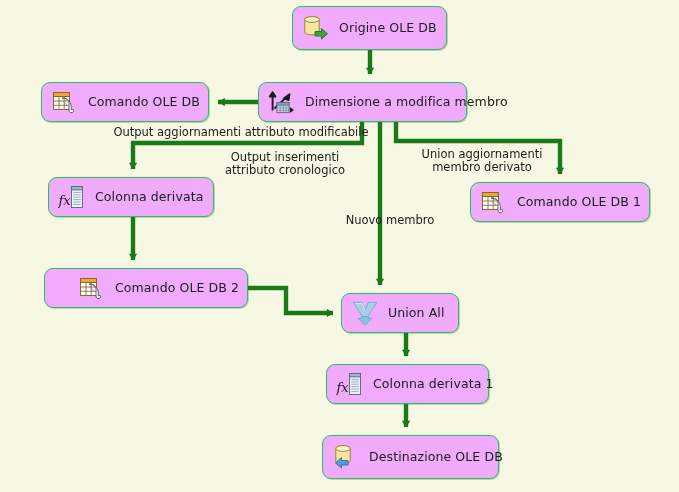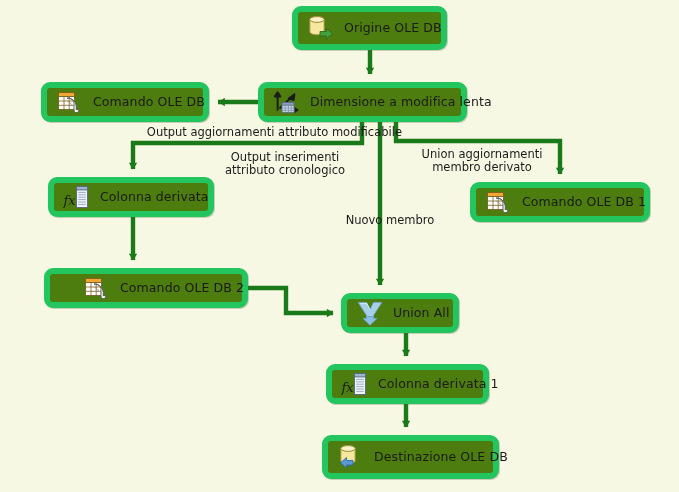--- a/index.html
+++ b/index.html
@@ -24,22 +24,22 @@
   #edge-layer {
     position: absolute;
     left: 0; top: 0;
     width: 679px;
     height: 492px;
     pointer-events: none;
   }
   .node {
     position: absolute;
     box-sizing: border-box;
-    background: #4d7c0f;
-    border: 6px solid #22c55e;
+    background: #f0abfc;
+    border: 1px solid #22c55e;
     border-radius: 9px;
     display: flex;
     align-items: center;
     gap: 9px;
     padding: 0 14px 0 9px;
     box-shadow: 1px 1px 0 rgba(90,90,60,0.28);
     z-index: 5;
   }
   .node-label {
     font-size: 12.5px;
@@ -135,21 +135,21 @@
     <span class="node-icon">
       <svg width="28" height="28" viewBox="0 0 28 28">
         <path d="M4.6,22.5 L4.6,6.5 M4.6,4.2 L7.4,8.6 L1.8,8.6 Z" stroke="#1b1b1b" stroke-width="1.9" fill="#1b1b1b" stroke-linejoin="round"></path>
         <path d="M6.5,20.5 L19,8.6 M21.5,6.2 L20.6,12 L15.8,10.4 Z" stroke="#1b1b1b" stroke-width="1.9" fill="#1b1b1b" stroke-linejoin="round"></path>
         <rect x="9" y="14.6" width="12" height="10" fill="#c9d7ea" stroke="#5a6a80" stroke-width="0.9"></rect>
         <rect x="9" y="14.6" width="12" height="2.6" fill="#8da3bf" stroke="#5a6a80" stroke-width="0.9"></rect>
         <path d="M12.2,17.2 L12.2,24.6 M15.4,17.2 L15.4,24.6 M18.2,17.2 L18.2,24.6 M9,20 L21,20 M9,22.4 L21,22.4" stroke="#7b8ca6" stroke-width="0.75" fill="none"></path>
         <path d="M21.8,19 L26,22 L21.8,25 Z" fill="#1b1b1b"></path>
       </svg>
     </span>
-    <span class="node-label">Dimensione a modifica lenta</span>
+    <span class="node-label">Dimensione a modifica membro</span>
   </div>
 
   <div class="node" style="left:48px; top:177px; width:166px; height:40px;">
     <span class="node-icon">
       <svg width="28" height="28" viewBox="0 0 28 28">
         <text x="0.5" y="21.5" font-family="DejaVu Serif, serif" font-size="13" font-style="italic" fill="#1b1b1b">fx</text>
         <rect x="13.5" y="3.5" width="11" height="21" fill="#eef2f7" stroke="#5a6a80" stroke-width="0.95"></rect>
         <rect x="13.5" y="3.5" width="11" height="3.4" fill="#9cb4d0" stroke="#5a6a80" stroke-width="0.95"></rect>
         <path d="M15.2,9.4 L22.8,9.4 M15.2,11.8 L22.8,11.8 M15.2,14.2 L22.8,14.2 M15.2,16.6 L22.8,16.6 M15.2,19 L22.8,19 M15.2,21.4 L22.8,21.4" stroke="#8fa3bc" stroke-width="0.85" fill="none"></path>
       </svg>
@@ -211,21 +211,21 @@
       <svg width="28" height="28" viewBox="0 0 28 28">
         <ellipse cx="11" cy="5.5" rx="7.2" ry="2.9" fill="#f5e7a0" stroke="#9a8a33" stroke-width="1"></ellipse>
         <path d="M3.8,5.5 L3.8,18 A7.2,2.9 0 0 0 18.2,18 L18.2,5.5" fill="#f5e7a0" stroke="#9a8a33" stroke-width="1"></path>
         <ellipse cx="11" cy="5.5" rx="7.2" ry="2.9" fill="#faf2c8" stroke="#9a8a33" stroke-width="1"></ellipse>
         <path d="M16,17.5 L9.5,17.5 L9.5,14.5 L3.5,19.8 L9.5,25 L9.5,22 L16,22 Z" fill="#5b9bd5" stroke="#2f6ba8" stroke-width="0.9" stroke-linejoin="round"></path>
       </svg>
     </span>
     <span class="node-label">Destinazione OLE DB</span>
   </div>
 
-  <div class="edge-label" style="left:112px; top:126px; width:290px;text-align:right;">Output aggiornamenti attributo modificabile</div>
+  <div class="edge-label" style="left:96px; top:126px; width:290px;">Output aggiornamenti attributo modificabile</div>
 
   <div class="edge-label" style="left:210px; top:151px; width:150px;">Output inserimenti
 attributo cronologico</div>
 
   <div class="edge-label" style="left:400px; top:148px; width:164px;">Union aggiornamenti
 membro derivato</div>
 
   <div class="edge-label" style="left:340px; top:214px; width:100px;">Nuovo membro</div>
 
 </div>

